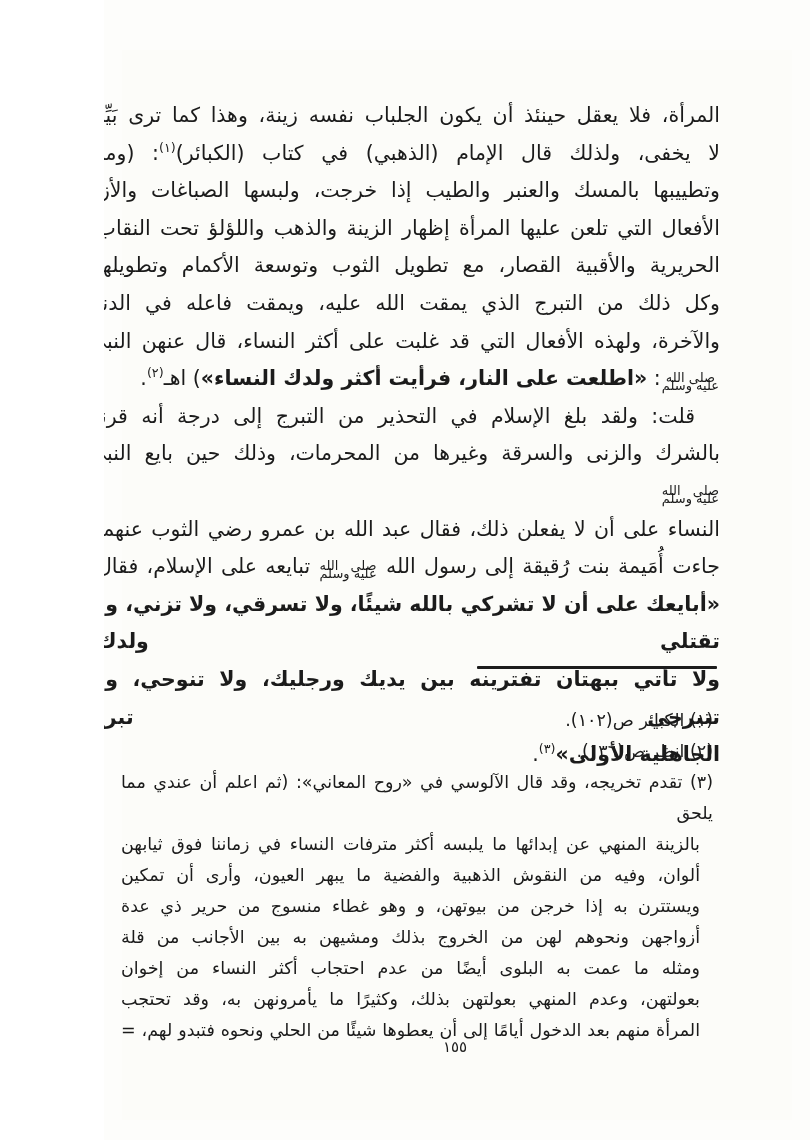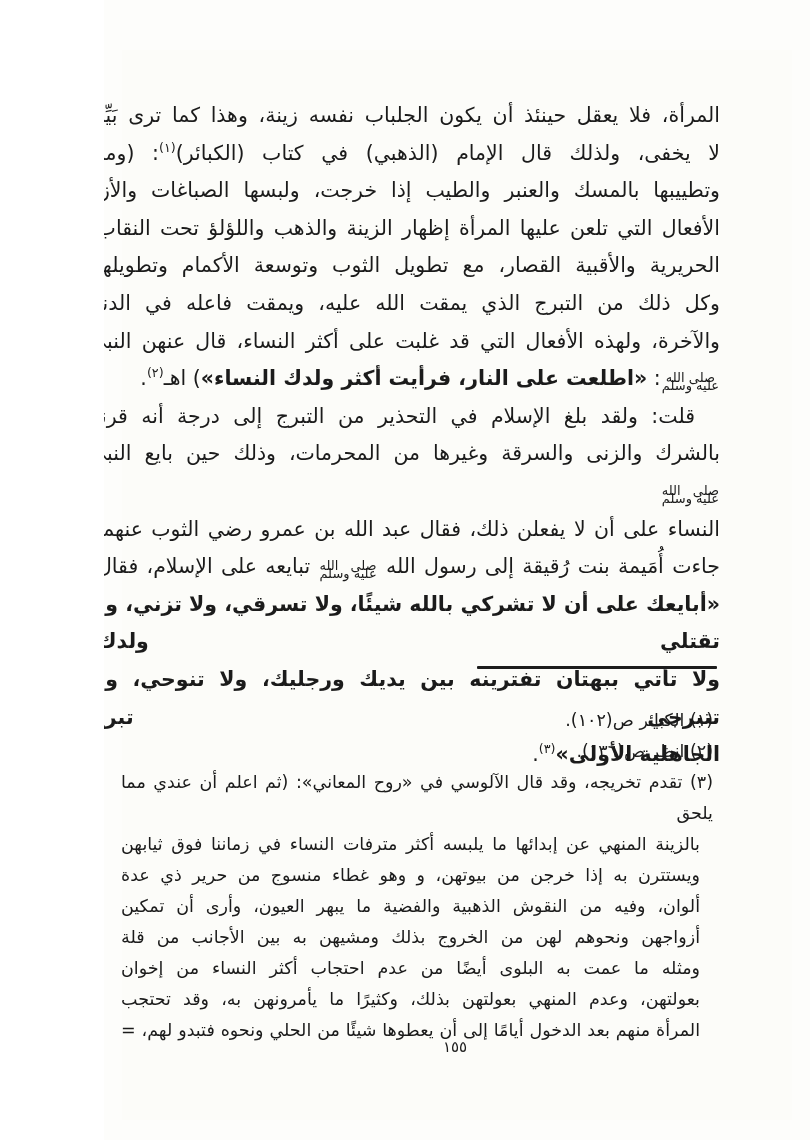--- a/index.html
+++ b/index.html
@@ -69,21 +69,21 @@
       <div class="line stretch b"><span>«أبايعك على أن لا تشركي بالله شيئًا، ولا تسرقي، ولا تزني، ولا تقتلي ولدك،</span></div>
       <div class="line stretch b"><span>ولا تأتي ببهتان تفترينه بين يديك ورجليك، ولا تنوحي، ولا تتبرجي تبرج</span></div>
       <div class="line"><span class="b">الجاهلية الأولى»</span><sup>(٣)</sup><span>.</span></div>
     </div>
   <div class="separator"></div>
   <div id="footnotes">
       <div class="line"><span>(١) الكبائر ص(١٠٢).</span></div>
       <div class="line"><span>(٢) انظر ص(١٣٦).</span></div>
       <div class="line stretch"><span>(٣) تقدم تخريجه، وقد قال الآلوسي في «روح المعاني»: (ثم اعلم أن عندي مما يلحق</span></div>
       <div class="line stretch cont"><span>بالزينة المنهي عن إبدائها ما يلبسه أكثر مترفات النساء في زماننا فوق ثيابهن</span></div>
+      <div class="line stretch cont"><span>ألوان، وفيه من النقوش الذهبية والفضية ما يبهر العيون، وأرى أن تمكين</span></div>
       <div class="line stretch cont"><span>ويستترن به إذا خرجن من بيوتهن، و وهو غطاء منسوج من حرير ذي عدة</span></div>
-      <div class="line stretch cont"><span>ألوان، وفيه من النقوش الذهبية والفضية ما يبهر العيون، وأرى أن تمكين</span></div>
       <div class="line stretch cont"><span>أزواجهن ونحوهم لهن من الخروج بذلك ومشيهن به بين الأجانب من قلة</span></div>
       <div class="line stretch cont"><span>ومثله ما عمت به البلوى أيضًا من عدم احتجاب أكثر النساء من إخوان</span></div>
       <div class="line stretch cont"><span>بعولتهن، وعدم المنهي بعولتهن بذلك، وكثيرًا ما يأمرونهن به، وقد تحتجب</span></div>
       <div class="line stretch cont"><span>المرأة منهم بعد الدخول أيامًا إلى أن يعطوها شيئًا من الحلي ونحوه فتبدو لهم، =</span></div>
     </div>
   <div class="page-number">١٥٥</div>
 </div>
 
 </body></html>

